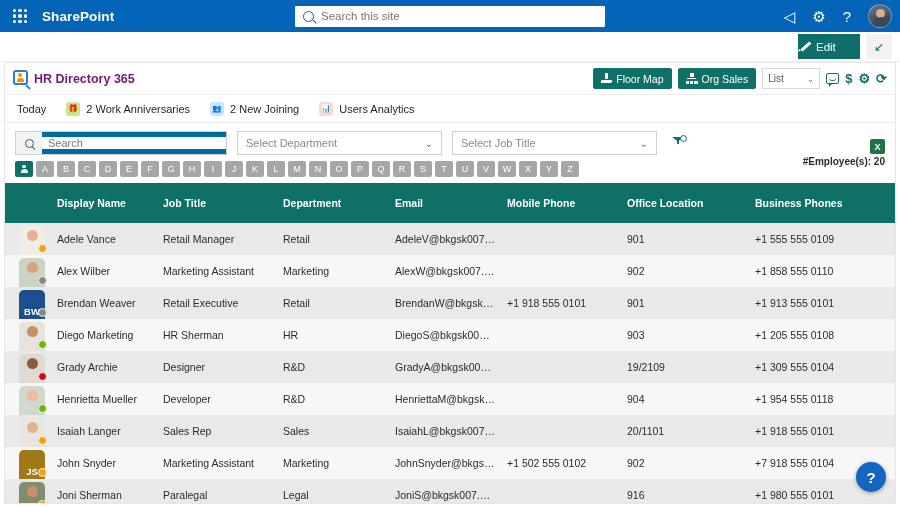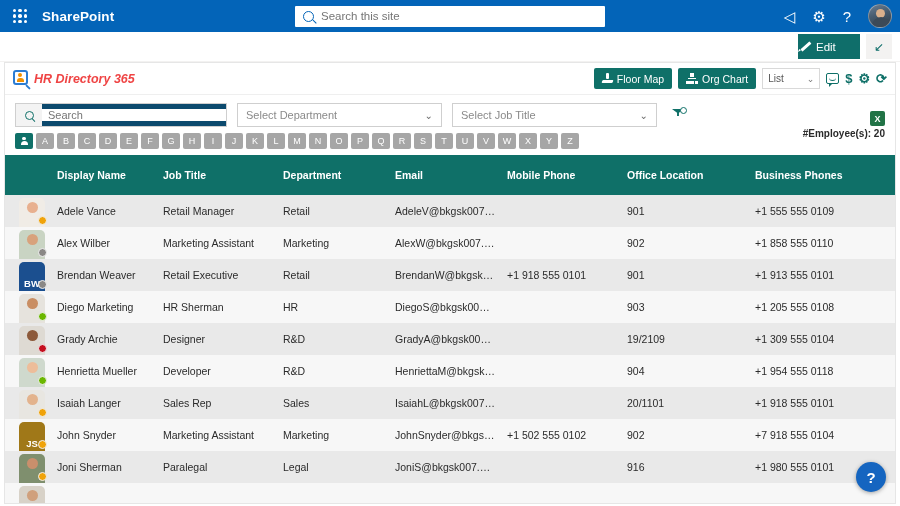--- a/index.html
+++ b/index.html
@@ -68,21 +68,21 @@
   .app-header {
     height: 32px; background: #fff; display: flex; align-items: center;
     padding: 0 8px; position: relative; border-bottom: 1px solid #efefef;
   }
   .logo-wrap { display: flex; align-items: center; gap: 4px; }
   .logo-mark { width: 17px; height: 17px; position: relative; flex: none; }
   .logo-mark .lens { position: absolute; inset: 0 2px 2px 0; border: 2px solid #2b7cd3; border-radius: 3px; background: #fff; }
   .logo-mark .person { position:absolute; left:5px; top:3px; width:4px; height:4px; border-radius:50%; background:#f29100; }
   .logo-mark .body { position:absolute; left:3.5px; top:8px; width:7px; height:4px; border-radius:3px 3px 0 0; background:#f29100; }
   .logo-mark .handle { position:absolute; right:-1px; bottom:-1px; width:6px; height:2px; background:#2b7cd3; transform: rotate(45deg); border-radius:1px; }
-  .logo-text { color: #ef4444; font-size: 12.5px; font-weight: bold; font-style: italic; }
+  .logo-text { color: #701a75; font-size: 12.5px; font-weight: bold; }
   .app-title {
     position: absolute; left: 0; right: 0; text-align: center;
     font-size: 14.5px; font-weight: bold; color: #1a1a1a; pointer-events: none;
   }
   .header-right { margin-left: auto; display: flex; align-items: center; gap: 6px; z-index: 2; }
   .teal-btn {
     background: #0f7068; color: #fff; border: none; height: 21px; border-radius: 2px;
     display: flex; align-items: center; gap: 4px; padding: 0 8px;
     font-size: 10.5px; font-family: "Liberation Sans", sans-serif; cursor: pointer; white-space: nowrap;
   }
@@ -114,21 +114,21 @@
   }
   .tab { display: flex; align-items: center; gap: 6px; font-size: 11px; color: #1f1f1f; cursor: pointer; }
   .tab-badge { width: 14px; height: 14px; border-radius: 3px; display: flex; align-items: center;
     justify-content: center; font-size: 8px; color:#fff; flex: none; }
   .bd-green { background: #c3e88d; color:#2e6b1f; }
   .bd-blue  { background: #cfe4fb; color:#1f5fa8; }
   .bd-pink  { background: #fbd6da; color:#b4343f; }
 
   
   .filters { display: flex; align-items: center; gap: 10px; padding: 8px 10px 2px; }
-  .search-box { display: flex; align-items: center; width: 212px; height: 24px; border: 1px solid #cfcfcf; background:#0c4a6e; }
+  .search-box { display: flex; align-items: center; width: 212px; height: 24px; border: 1px solid #cfcfcf; background:#0369a1; }
   .search-box .sq { width: 26px; height: 22px; background: #f3f3f3; display: flex; align-items: center; justify-content: center; flex:none; }
   .search-box .mag2 { width: 9px; height: 9px; border: 1.4px solid #0f7068; border-radius: 50%; position: relative; }
   .search-box .mag2::after { content:""; position:absolute; width:1.4px; height:4px; background:#0f7068; right:-2px; bottom:-3px; transform: rotate(-45deg); }
   .search-box input { border: none; outline: none; width: 100%; padding: 0 6px;
     font-size: 11px; color:#555; font-family:"Liberation Sans",sans-serif; }
   .sel {
     width: 205px; height: 24px; border: 1px solid #cfcfcf; background: #fff;
     display: flex; align-items: center; justify-content: space-between;
     padding: 0 8px; font-size: 11px; color: #8a8a8a; cursor: pointer;
   }
@@ -257,33 +257,50 @@
         <span>Floor Map</span>
       </button>
       <button class="teal-btn">
         <span class="ic-org">
           <i class="n1"></i>
             <i class="bar"></i>
             <i class="n2"></i>
             <i class="n3"></i>
             <i class="n4"></i>
         </span>
-        <span>Org Chart</span>
+        <span>Org Sales</span>
       </button>
       <div class="view-select">
         <span>List</span>
         <span class="chev">⌄</span>
       </div>
       <span class="hicon feedback"></span>
       <span class="hicon">$</span>
       <span class="hicon">⚙</span>
       <span class="hicon">⟳</span>
     </div>
   </div>
 
+  <div class="tabs">
+    <div class="tab">
+      <span>Today</span>
+    </div>
+    <div class="tab">
+      <span class="tab-badge bd-green">🎁</span>
+      <span>2 Work Anniversaries</span>
+    </div>
+    <div class="tab">
+      <span class="tab-badge bd-blue">👥</span>
+      <span>2 New Joining</span>
+    </div>
+    <div class="tab">
+      <span class="tab-badge bd-pink">📊</span>
+      <span>Users Analytics</span>
+    </div>
+  </div>
 
   <div class="filters">
     <div class="search-box">
       <span class="sq">
         <span class="mag2"></span>
       </span>
       <input type="text" placeholder="Search" style="">
     </div>
     <div class="sel">
       <span>Select Department</span>

